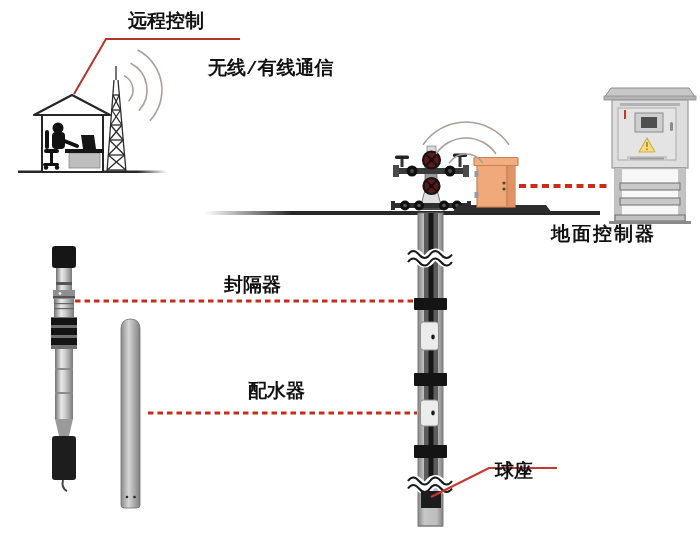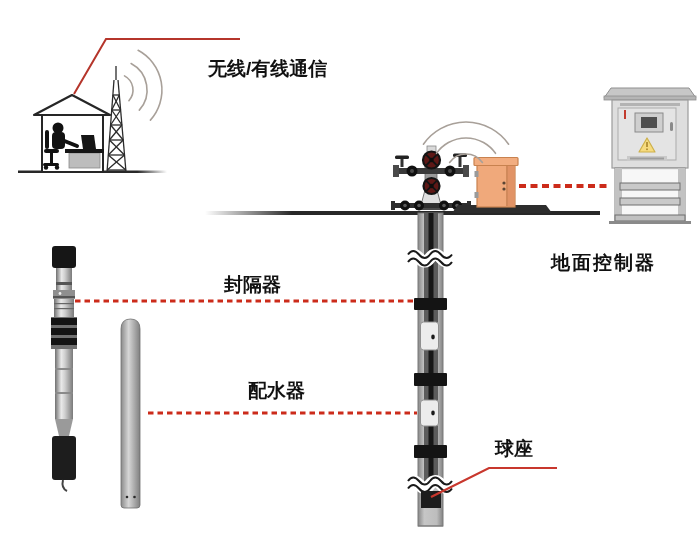--- a/index.html
+++ b/index.html
@@ -260,18 +260,19 @@
     <path d="M63,480 q-2,8 4,11" fill="none" stroke="#444444" stroke-width="2"></path>
   </g>
 
   <g>
     <path d="M121,329 q0,-10 9.5,-10 q9.5,0 9.5,10 V505 q0,3 -3,3 h-13 q-3,0 -3,-3 Z" fill="url(#tubeH)" stroke="#6e6e6e" stroke-width="0.8"></path>
     <circle cx="127" cy="497" r="1.3" fill="#2a2a2a"></circle>
     <circle cx="134.5" cy="497" r="1.3" fill="#2a2a2a"></circle>
   </g>
 </svg>
 
-  <div class="lbl" style="left:208px;top:59px;">无线/有线通信</div>
-  <div class="lbl" style="left:551px;top:224px;letter-spacing:2px;margin-top:29px;">地面控制器</div>
+  <div class="lbl" style="left:128px;top:11px;">远程控制</div>
+  <div class="lbl" style="left:208px;top:59px;font-family:Liberation Mono, monospace;">无线/有线通信</div>
+  <div class="lbl" style="left:551px;top:224px;letter-spacing:2px;">地面控制器</div>
   <div class="lbl" style="left:224px;top:275px;">封隔器</div>
   <div class="lbl" style="left:248px;top:381px;">配水器</div>
-  <div class="lbl" style="left:495px;top:439px;font-family:Liberation Serif, serif;">球座</div>
+  <div class="lbl" style="left:495px;top:461px;font-family:Liberation Serif, serif;">球座</div>
 </div>
 
 </body></html>

